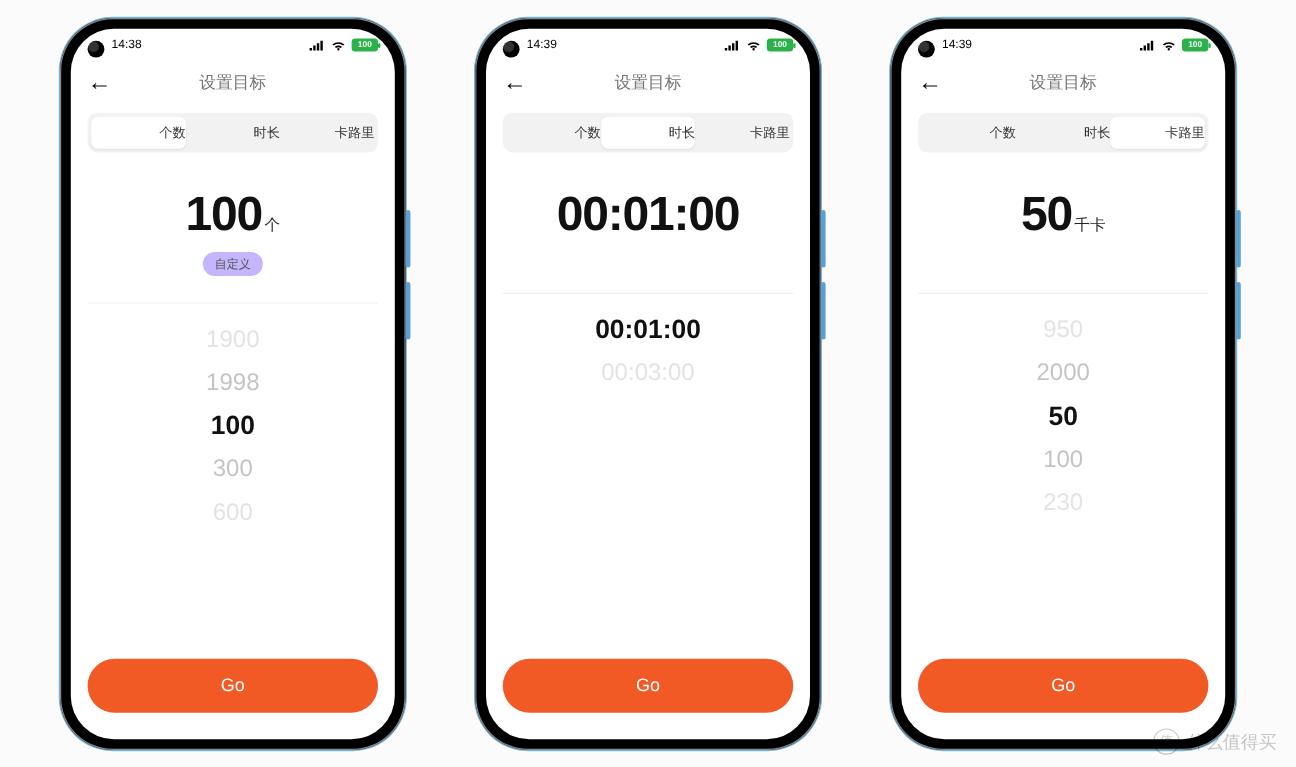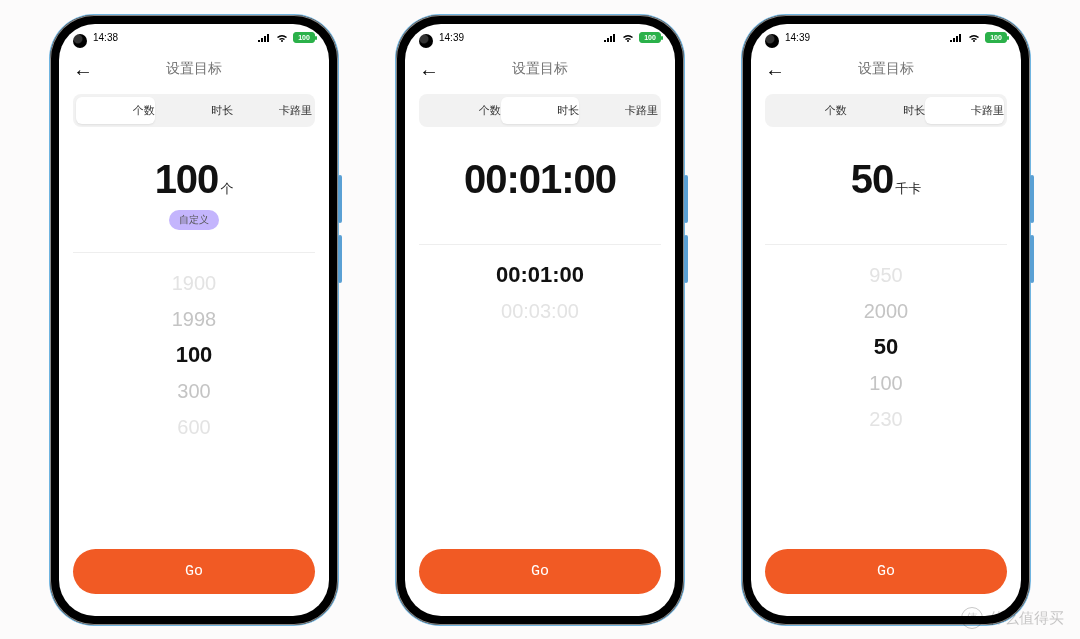--- a/index.html
+++ b/index.html
@@ -204,21 +204,20 @@
   .go-btn {
     margin: 10px 14px 22px;
     background: #f15a24;
     color: #fff;
     text-align: center;
     border-radius: 26px;
     padding: 14px 0;
     font-size: 15px;
     cursor: pointer;
     flex-shrink: 0;
-    font-family: Liberation Mono, monospace;
   }
 
   
   .watermark {
     position: absolute;
     right: 16px;
     bottom: 10px;
     display: flex;
     align-items: center;
     gap: 6px;

